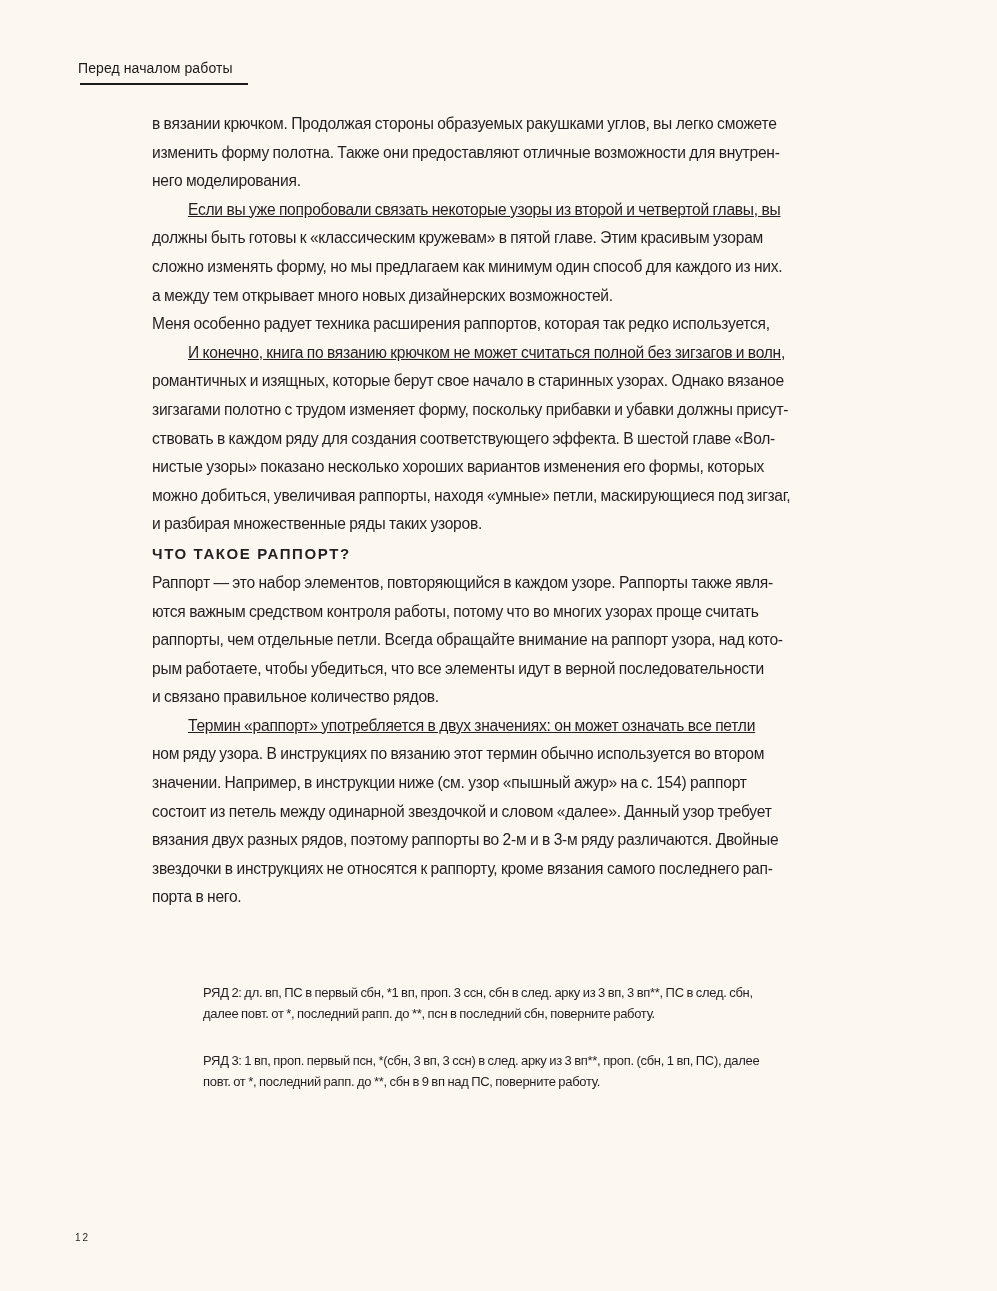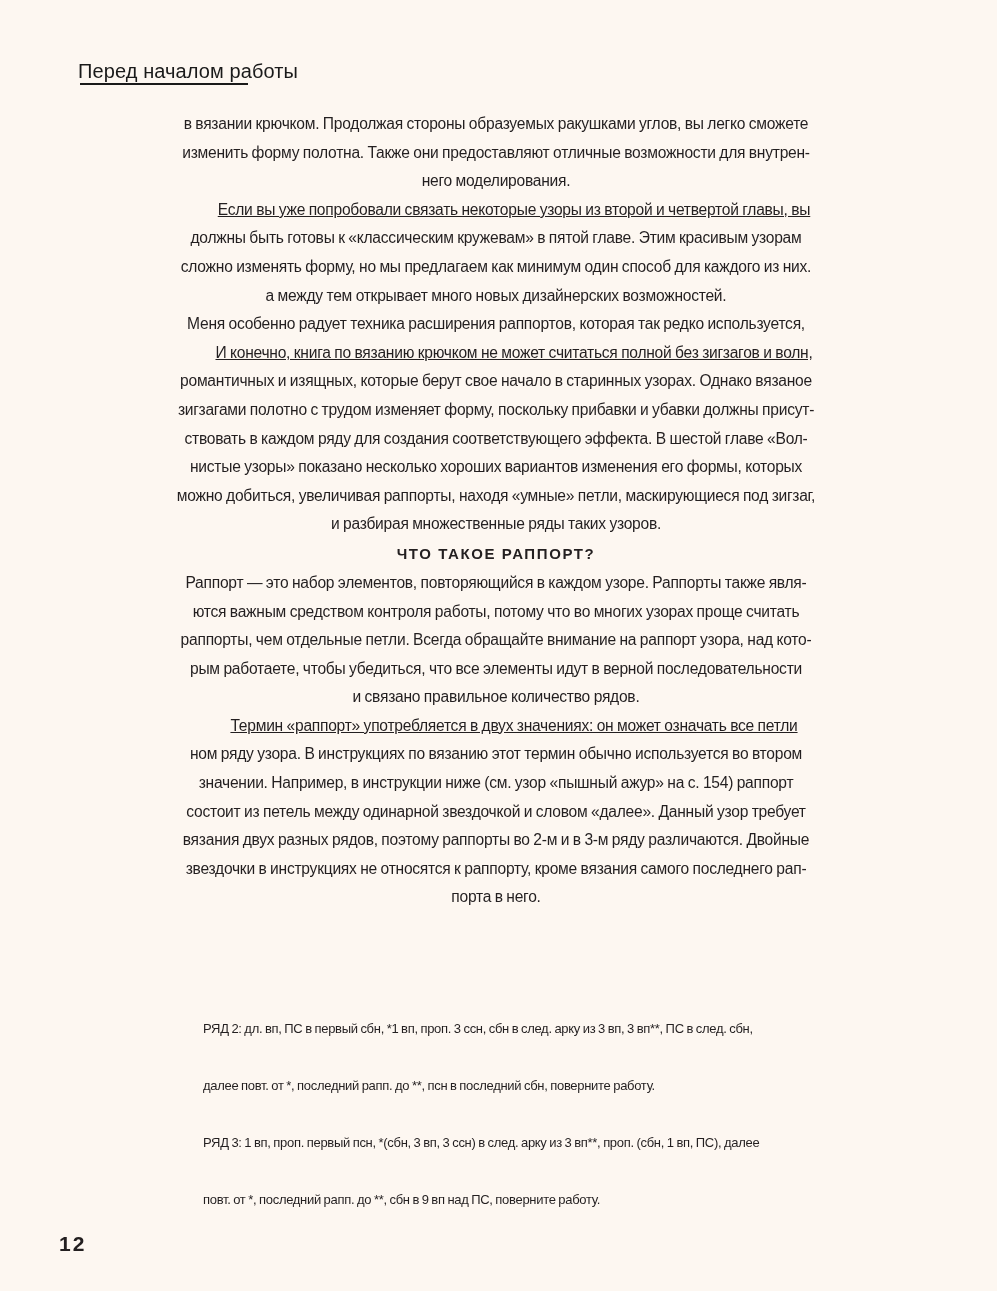--- a/index.html
+++ b/index.html
@@ -12,38 +12,37 @@
       background: #fdf7f1;
       position: relative;
       overflow: hidden;
       font-family: "Liberation Sans", sans-serif;
       color: #231f20;
     }
     .running-head {
       position: absolute;
       left: 78px;
       top: 60px;
-      font-size: 20px;
+      font-size: 14px;
       letter-spacing: 0.1px;
       color: #1a1a1a;
     }
     .running-rule {
       position: absolute;
       left: 80px;
       top: 83px;
       width: 168px;
       height: 2px;
       background: #1a1a1a;
     }
     .body-text {
       position: absolute;
-      left: 136px;
+      left: 152px;
       top: 110px;
       width: 720px;
-      text-align: center;
     }
     .line {
       font-size: 15.6px;
       line-height: 28.6px;
       white-space: nowrap;
       letter-spacing: -0.25px;
       word-spacing: -0.5px;
     }
     .line.indent {
       padding-left: 36px;
@@ -63,32 +62,30 @@
     }
     .instr-block {
       margin-bottom: 26px;
     }
     .instr-line {
       font-size: 13px;
       line-height: 21px;
       white-space: nowrap;
       letter-spacing: -0.3px;
       word-spacing: -0.6px;
-      margin-top: 36px;
     }
     .row-label {
       font-weight: normal;
     }
     .page-number {
       position: absolute;
-      left: 59px;
+      left: 75px;
       top: 1232px;
-      font-size: 21px;
+      font-size: 10px;
       letter-spacing: 2px;
-      font-weight: bold;
     }
   </style>
 </head>
 <body>
 
 <div class="running-head">Перед началом работы</div>
 <div class="running-rule"></div>
 
 <div class="body-text">
   <div>

